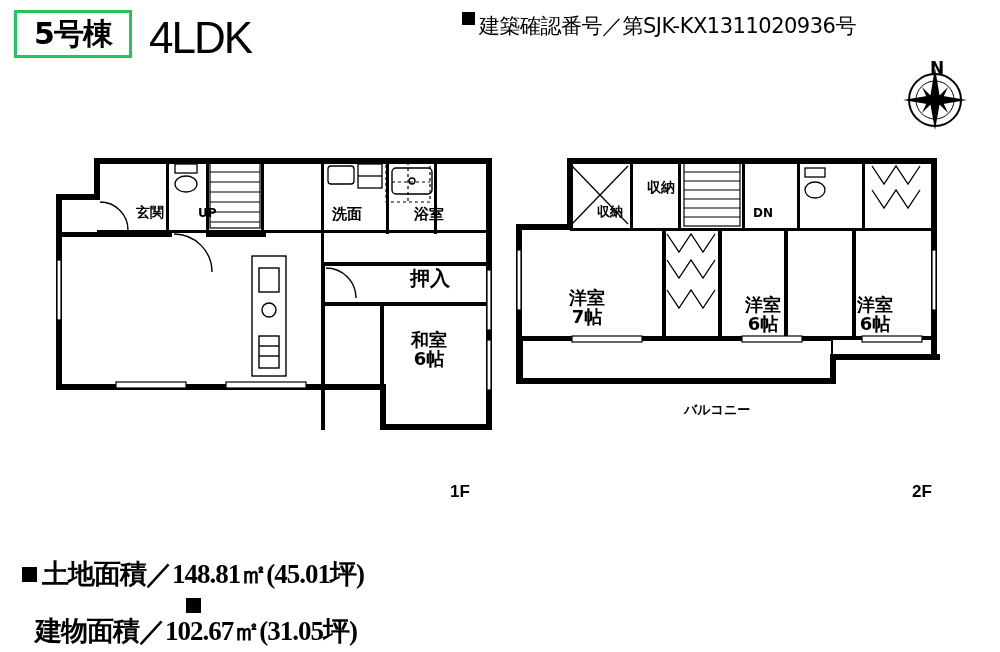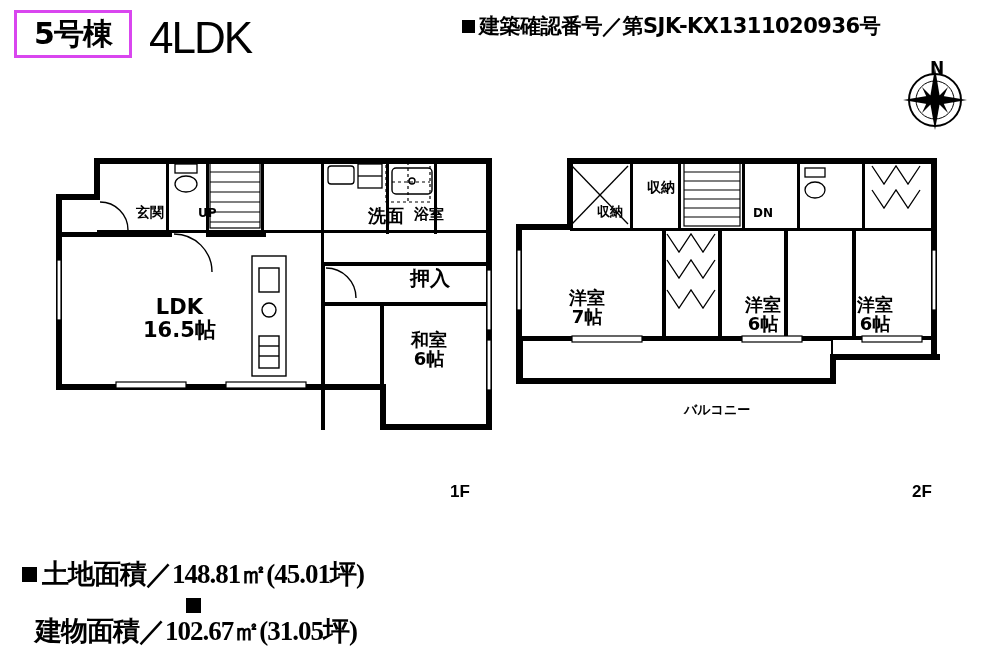--- a/index.html
+++ b/index.html
@@ -14,43 +14,42 @@
     font-family: "DejaVu Sans", "Liberation Sans", sans-serif;
     color: #000000;
     overflow: hidden;
   }
   .abs { position: absolute; }
 
   
   #building-badge {
     left: 14px; top: 10px;
     width: 118px; height: 48px;
-    border: 3px solid #d946ef;
+    border: 3px solid #22c55e;
     box-sizing: border-box;
     display: flex; align-items: center; justify-content: center;
     font-weight: bold;
     font-size: 30px;
     letter-spacing: -1px;
   }
   #layout-title {
     left: 149px; top: 0px;
     font-size: 44px;
     font-weight: normal;
     font-family: "Liberation Sans", sans-serif;
     letter-spacing: -2px;
     line-height: 76px;
   }
   #permit-line {
     left: 462px; top: 12px;
     font-size: 21px;
-    font-weight: bold;
+    font-weight: normal;
     letter-spacing: -0.5px;
     white-space: nowrap;
     display: flex;
-    align-items: center;
   }
   .sq {
     display: inline-block;
     width: 13px; height: 13px;
     background: #000;
     margin-right: 4px;
   }
 
   
   #compass { left: 900px; top: 60px; width: 70px; height: 70px; }
@@ -220,32 +219,28 @@
       <line x1="352" y1="12" x2="352" y2="52"></line>
     </g>
   </svg>
 
   <div class="room-label" style="left:96px; top:55px; font-size:14px;">
     <span>玄関</span>
   </div>
   <div class="room-label" style="left:158px; top:57px; font-size:12px;">
     <span>UP</span>
   </div>
-  <div class="room-label" style="left:292px; top:56px; font-size:18px;margin-left:36px;">
+  <div class="room-label" style="left:292px; top:56px; font-size:15px;">
     <span>洗面</span>
   </div>
   <div class="room-label" style="left:374px; top:56px; font-size:15px;">
     <span>浴室</span>
   </div>
   <div class="room-label" style="left:370px; top:118px; font-size:20px;">
     <span>押入</span>
-  </div>
-  <div class="room-label" style="left:103px; top:146px; font-size:21px;">
-    <div>LDK</div>
-    <div style="font-size:21px;">16.5帖</div>
   </div>
   <div class="room-label" style="left:371px; top:180px; font-size:18px;text-align:center;">
     <div>和室</div>
     <div>6帖</div>
   </div>
 </div>
 
 <div class="floor-tag" style="left:450px; top:462px;">1F</div>
 
 <div class="plan" id="plan-2f" style="left:512px; top:150px; width:445px; height:300px;">

